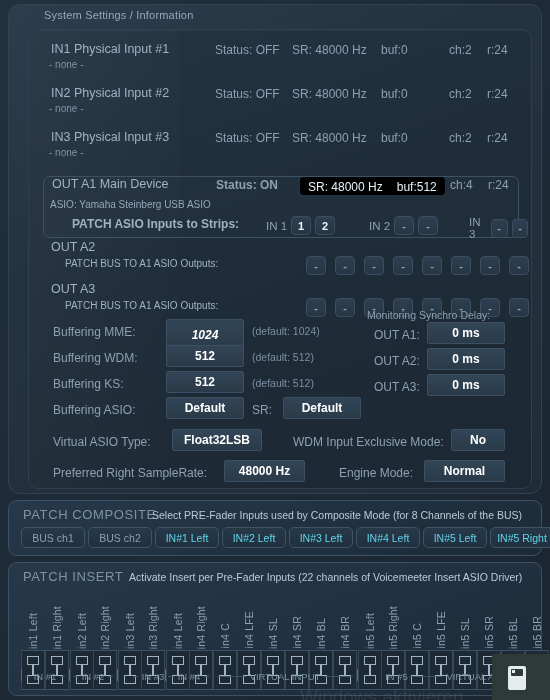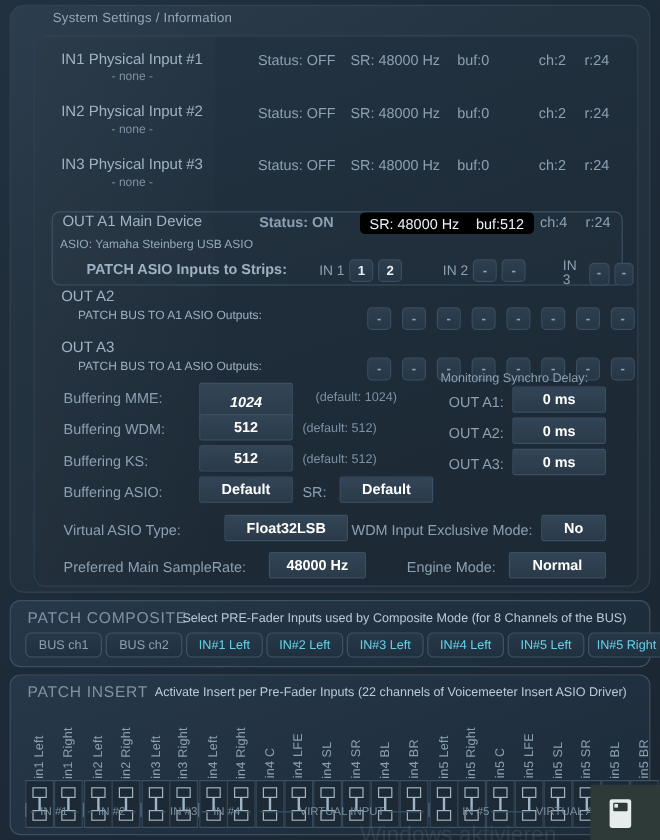--- a/index.html
+++ b/index.html
@@ -53,21 +53,21 @@
   }
 
   
   .dev-row { position: absolute; left: 0; width: 504px; height: 40px; }
   .dev-name {
     position: absolute; left: 22px; top: 0;
     font-size: 12.5px; color: #9fb3c4;
   }
   .dev-sub {
     position: absolute; left: 20px; top: 17px;
-    font-size: 10px; color: #7e93a5; margin-left: 44px;
+    font-size: 10px; color: #7e93a5;
   }
   .dev-status { position: absolute; left: 186px; top: 1px; font-size: 12px; color: #8ba0b2; }
   .dev-sr     { position: absolute; left: 263px; top: 1px; font-size: 12px; color: #8ba0b2; }
   .dev-buf    { position: absolute; left: 352px; top: 1px; font-size: 12px; color: #8ba0b2; }
   .dev-ch     { position: absolute; left: 420px; top: 1px; font-size: 12px; color: #8ba0b2; }
   .dev-r      { position: absolute; left: 458px; top: 1px; font-size: 12px; color: #8ba0b2; }
 
   
   .a1-box {
     position: absolute; left: 14px; top: 146px;
@@ -331,21 +331,21 @@
         <span class="mini-btn dim">-</span>
         <span class="mini-btn dim">-</span>
         <span class="mini-btn dim">-</span>
         <span class="mini-btn dim">-</span>
         <span class="mini-btn dim">-</span>
         <span class="mini-btn dim">-</span>
       </div>
 
       <div class="lbl" style="left:24px; top:295px;">Buffering MME:</div>
       <div class="val-box" style="left:137px; top:289px; width:78px; height:32px;font-style:italic;">1024</div>
-      <div class="defnote" style="left:234px; top:295px;text-align:right;">(default: 1024)</div>
+      <div class="defnote" style="left:223px; top:295px;text-align:right;">(default: 1024)</div>
 
       <div class="lbl" style="left:24px; top:321px;">Buffering WDM:</div>
       <div class="val-box" style="left:137px; top:315px; width:78px; height:22px;">512</div>
       <div class="defnote" style="left:223px; top:321px;">(default: 512)</div>
 
       <div class="lbl" style="left:24px; top:347px;">Buffering KS:</div>
       <div class="val-box" style="left:137px; top:341px; width:78px; height:22px;">512</div>
       <div class="defnote" style="left:223px; top:347px;">(default: 512)</div>
 
       <div class="lbl" style="left:24px; top:373px;">Buffering ASIO:</div>
@@ -358,25 +358,25 @@
       <div class="lbl" style="left:345px; top:298px;">OUT A1:</div>
       <div class="val-box" style="left:398px; top:292px; width:78px; height:22px;">0 ms</div>
 
       <div class="lbl" style="left:345px; top:324px;">OUT A2:</div>
       <div class="val-box" style="left:398px; top:318px; width:78px; height:22px;">0 ms</div>
 
       <div class="lbl" style="left:345px; top:350px;">OUT A3:</div>
       <div class="val-box" style="left:398px; top:344px; width:78px; height:22px;">0 ms</div>
 
       <div class="lbl" style="left:24px; top:405px;">Virtual ASIO Type:</div>
-      <div class="val-box" style="left:158px; top:399px; width:103px; height:22px;">Float32LSB</div>
+      <div class="val-box" style="left:143px; top:399px; width:90px; height:22px;">Float32LSB</div>
       <div class="lbl" style="left:264px; top:405px;">WDM Input Exclusive Mode:</div>
       <div class="val-box" style="left:422px; top:399px; width:54px; height:22px;">No</div>
 
-      <div class="lbl" style="left:24px; top:436px;">Preferred Main SampleRate:</div>
+      <div class="lbl" style="left:24px; top:436px;">Preferred Right SampleRate:</div>
       <div class="val-box" style="left:195px; top:430px; width:81px; height:22px;">48000 Hz</div>
       <div class="lbl" style="left:310px; top:436px;">Engine Mode:</div>
       <div class="val-box" style="left:395px; top:430px; width:81px; height:22px;">Normal</div>
     </div>
   </div>
 
   <div class="panel2">
     <div class="ptitle">PATCH COMPOSITE</div>
     <div class="psub" style="left:143px;">Select PRE-Fader Inputs used by Composite Mode (for 8 Channels of the BUS)</div>
     <div class="comp-row">

